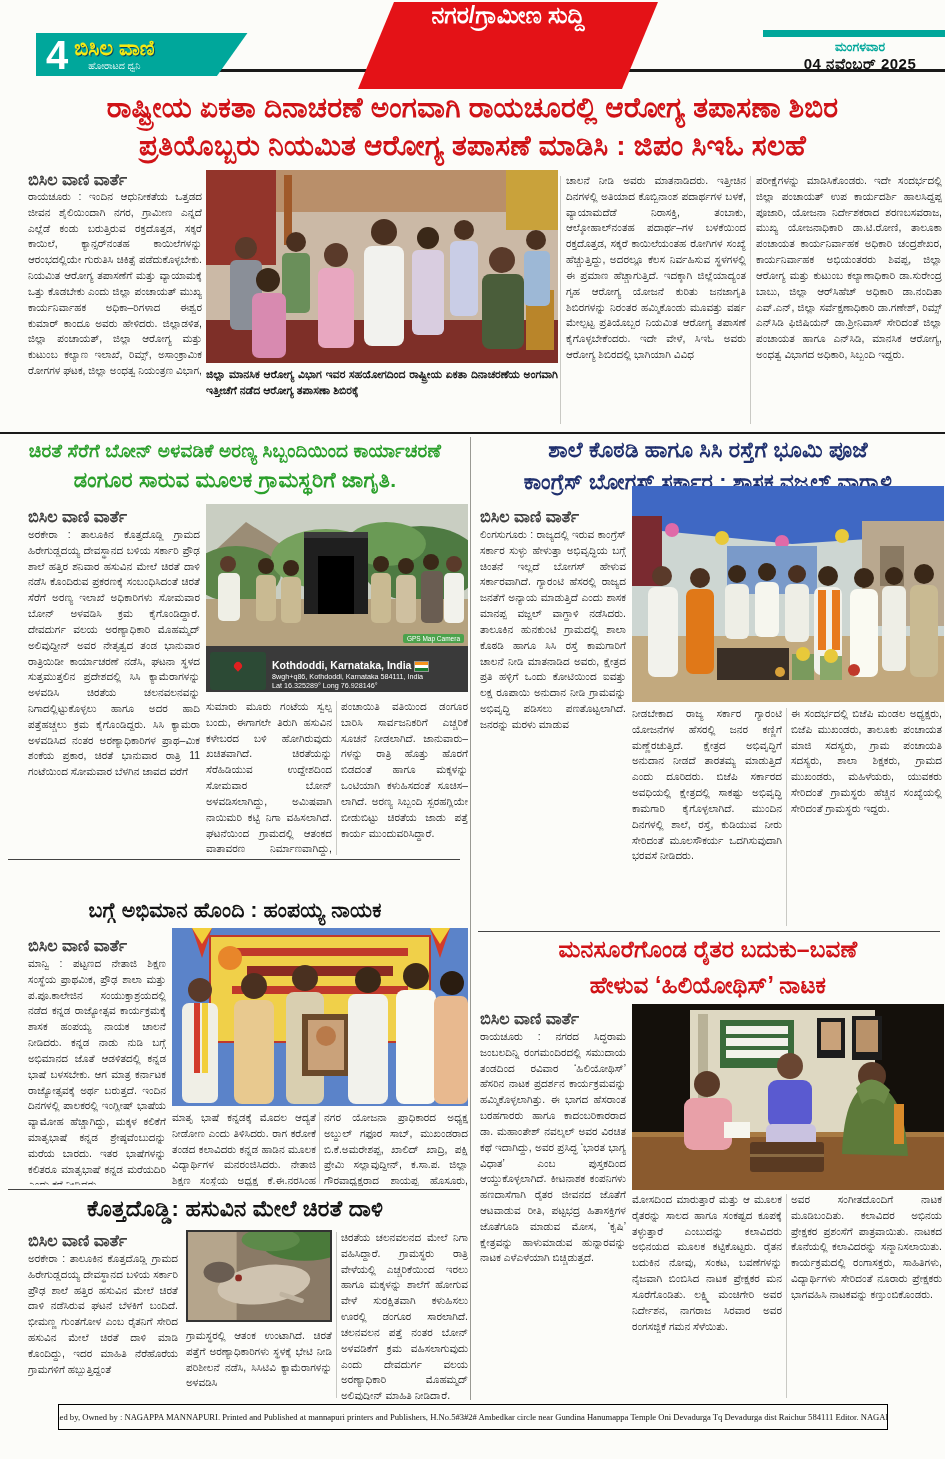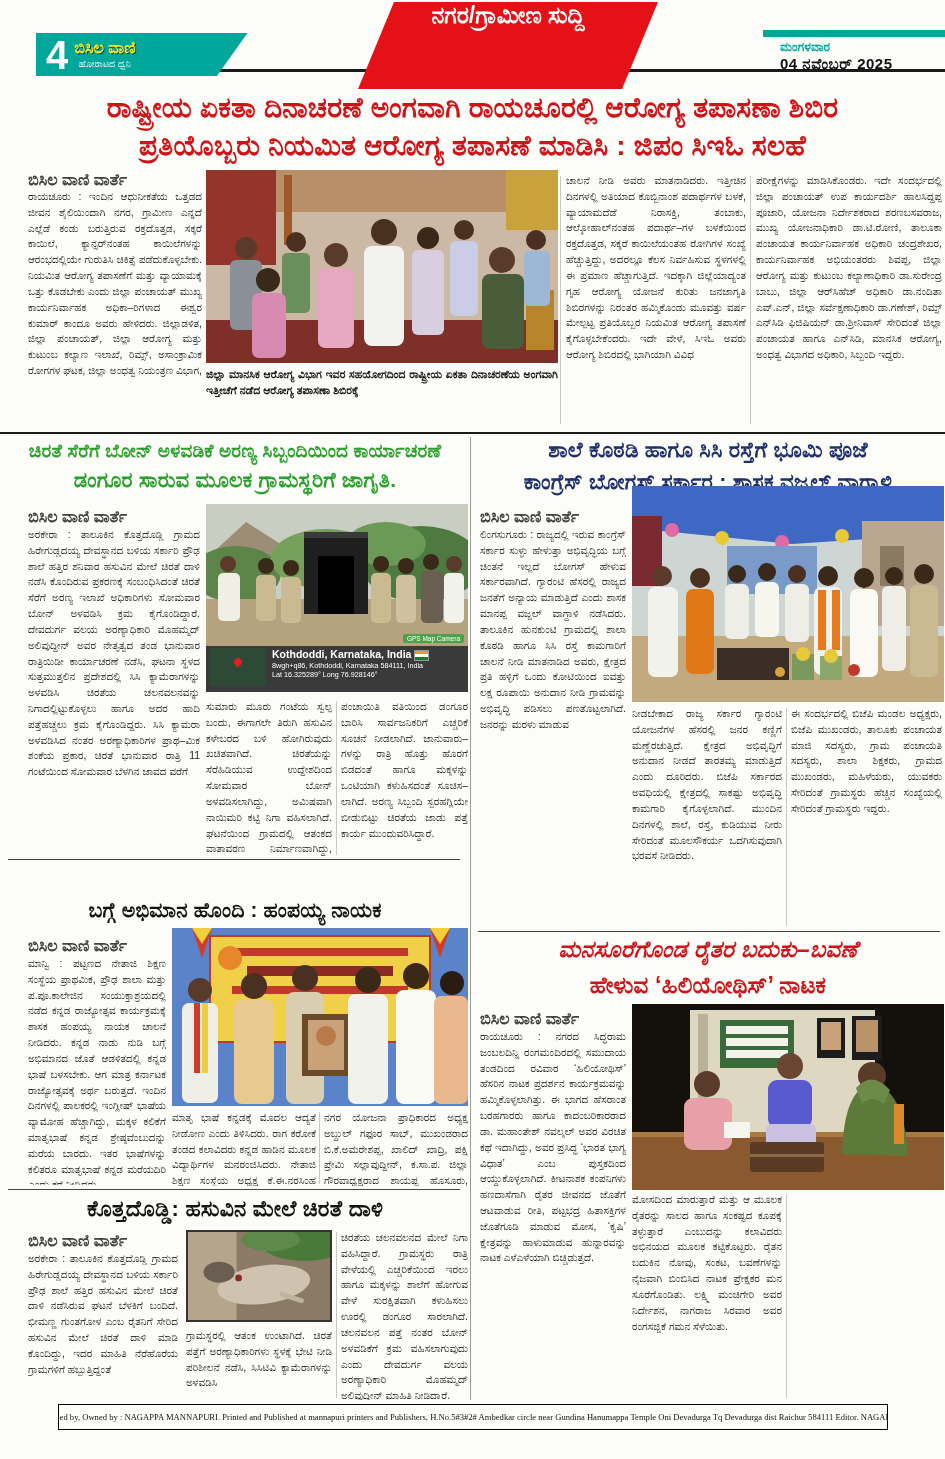--- a/index.html
+++ b/index.html
@@ -10,30 +10,30 @@
   .hl{font-weight:800;text-align:center;letter-spacing:0.2px;}
   .byline{font-size:16px;font-weight:800;color:#404040;}
   .caption{font-size:10.8px;font-weight:700;color:#111;text-align:justify;overflow:hidden;line-height:1.45;}
   .vline{width:1px;background:#c9c9c4;}
   .hline{background:#1a1a1a;}
   .photo{overflow:hidden;background:#888;}
   .photo svg{display:block;width:100%;height:100%;}
   
   #logo{background:#00a79b;clip-path:polygon(0 0,97% 0,83% 100%,0 100%);display:flex;align-items:center;}
   #logo .num{font-size:40px;font-weight:800;color:#fff;padding:0 6px 0 10px;line-height:1;}
-  #logo .nm{color:#f5e914;font-weight:800;font-size:16px;line-height:1;text-shadow:1px 1px 0 #046;}
+  #logo .nm{color:#f5e914;font-weight:800;font-size:21px;line-height:1;text-shadow:1px 1px 0 #046;}
   #logo .tg{color:#fff;font-size:9.5px;text-align:center;margin-top:2px;}
   #banner{background:#e41217;clip-path:polygon(12% 0,100% 0,88% 100%,0 100%);
           display:flex;align-items:flex-start;justify-content:center;color:#fff;font-weight:800;font-size:23px;}
-  #daydate{text-align:left;}
+  #daydate{text-align:center;}
   #daydate .d1{color:#00a79b;font-weight:800;font-size:12.5px;}
   #daydate .d2{color:#101010;font-weight:800;font-size:15px;letter-spacing:0.5px;}
   
   .gpsbar{position:absolute;left:0;right:0;bottom:0;height:46px;background:rgba(10,10,10,0.62);
-          display:flex;align-items:flex-start;color:#fff;padding:2px 4px;box-sizing:border-box;}
+          display:flex;align-items:flex-end;color:#fff;padding:2px 4px;box-sizing:border-box;}
   .mapthumb{width:56px;height:38px;background:#2c4a35;border-radius:3px;margin-right:6px;position:relative;flex-shrink:0;}
   .mapthumb .pin{position:absolute;left:24px;top:10px;width:8px;height:8px;background:#e02020;border-radius:50% 50% 50% 0;transform:rotate(-45deg);}
   .gpstxt{line-height:1.25;overflow:hidden;}
   .gpstxt .l1{font-size:10.5px;font-weight:700;}
   .gpstxt .l2,.gpstxt .l3{font-size:7.2px;}
   .flag{display:inline-block;width:13px;height:9px;vertical-align:middle;margin-left:3px;
         background:linear-gradient(#f7941d 33%,#fff 33%,#fff 66%,#1a7a2e 66%);border:0.5px solid #999;}
   .gpstag{position:absolute;right:4px;top:-12px;background:#4ca24c;color:#fff;font-size:6.5px;
           padding:1px 4px;border-radius:2px;}
   #footerbox{border:1px solid #000;display:flex;align-items:center;justify-content:center;
@@ -270,21 +270,21 @@
         <circle cx="148" cy="186" r="5" fill="#d9a23a"></circle>
     </svg>
   </div>
 
   <div class="abs body" style="left:632px;top:706px;width:150px;height:222px;">ನೀಡಬೇಕಾದ ರಾಜ್ಯ ಸರ್ಕಾರ ಗ್ಯಾರಂಟಿ ಯೋಜನೆಗಳ ಹೆಸರಲ್ಲಿ ಜನರ ಕಣ್ಣಿಗೆ ಮಣ್ಣೆರಚುತ್ತಿದೆ. ಕ್ಷೇತ್ರದ ಅಭಿವೃದ್ಧಿಗೆ ಅನುದಾನ ನೀಡದೆ ತಾರತಮ್ಯ ಮಾಡುತ್ತಿದೆ ಎಂದು ದೂರಿದರು. ಬಿಜೆಪಿ ಸರ್ಕಾರದ ಅವಧಿಯಲ್ಲಿ ಕ್ಷೇತ್ರದಲ್ಲಿ ಸಾಕಷ್ಟು ಅಭಿವೃದ್ಧಿ ಕಾಮಗಾರಿ ಕೈಗೊಳ್ಳಲಾಗಿದೆ. ಮುಂದಿನ ದಿನಗಳಲ್ಲಿ ಶಾಲೆ, ರಸ್ತೆ, ಕುಡಿಯುವ ನೀರು ಸೇರಿದಂತೆ ಮೂಲಸೌಕರ್ಯ ಒದಗಿಸುವುದಾಗಿ ಭರವಸೆ ನೀಡಿದರು.</div>
   <div class="abs vline" style="left:786px;top:708px;height:218px;"></div>
   <div class="abs body" style="left:791px;top:706px;width:151px;height:222px;">ಈ ಸಂದರ್ಭದಲ್ಲಿ ಬಿಜೆಪಿ ಮಂಡಲ ಅಧ್ಯಕ್ಷರು, ಬಿಜೆಪಿ ಮುಖಂಡರು, ತಾಲೂಕು ಪಂಚಾಯತ ಮಾಜಿ ಸದಸ್ಯರು, ಗ್ರಾಮ ಪಂಚಾಯತಿ ಸದಸ್ಯರು, ಶಾಲಾ ಶಿಕ್ಷಕರು, ಗ್ರಾಮದ ಮುಖಂಡರು, ಮಹಿಳೆಯರು, ಯುವಕರು ಸೇರಿದಂತೆ ಗ್ರಾಮಸ್ಥರು ಹೆಚ್ಚಿನ ಸಂಖ್ಯೆಯಲ್ಲಿ ಸೇರಿದಂತೆ ಗ್ರಾಮಸ್ಥರು ಇದ್ದರು.</div>
 
   <div class="abs" style="left:478px;top:931px;width:462px;height:1px;background:#444;"></div>
 
-  <div class="abs hl" style="left:474px;top:936px;width:468px;font-size:23px;color:#d01317;font-style:italic;">ಮನಸೂರೆಗೊಂಡ ರೈತರ ಬದುಕು–ಬವಣೆ</div>
+  <div class="abs hl" style="left:474px;top:936px;width:468px;font-size:23px;color:#d01317;">ಮನಸೂರೆಗೊಂಡ ರೈತರ ಬದುಕು–ಬವಣೆ</div>
   <div class="abs hl" style="left:474px;top:972px;width:468px;font-size:23px;color:#d01317;">ಹೇಳುವ ‘ಹಿಲಿಯೋಥಿಸ್’ ನಾಟಕ</div>
   <div class="abs byline" style="left:480px;top:1010px;">ಬಿಸಿಲ ವಾಣಿ ವಾರ್ತೆ</div>
   <div class="abs body" style="left:480px;top:1029px;width:146px;height:371px;">ರಾಯಚೂರು : ನಗರದ ಸಿದ್ಧರಾಮ ಜಂಬಲದಿನ್ನಿ ರಂಗಮಂದಿರದಲ್ಲಿ ಸಮುದಾಯ ತಂಡದಿಂದ ರವಿವಾರ ‘ಹಿಲಿಯೋಥಿಸ್’ ಹೆಸರಿನ ನಾಟಕ ಪ್ರದರ್ಶನ ಕಾರ್ಯಕ್ರಮವನ್ನು ಹಮ್ಮಿಕೊಳ್ಳಲಾಗಿತ್ತು. ಈ ಭಾಗದ ಹೆಸರಾಂತ ಬರಹಗಾರರು ಹಾಗೂ ಕಾದಂಬರಿಕಾರರಾದ ಡಾ. ಮಹಾಂತೇಶ್ ನವಲ್ಕಲ್ ಅವರ ವಿರಚಿತ ಕಥೆ ಇದಾಗಿದ್ದು, ಅವರ ಪ್ರಸಿದ್ಧ ‘ಭಾರತ ಭಾಗ್ಯ ವಿಧಾತ’ ಎಂಬ ಪುಸ್ತಕದಿಂದ ಆಯ್ದುಕೊಳ್ಳಲಾಗಿದೆ. ಕೀಟನಾಶಕ ಕಂಪನಿಗಳು ಹಣದಾಸೆಗಾಗಿ ರೈತರ ಜೀವನದ ಜೊತೆಗೆ ಆಟವಾಡುವ ರೀತಿ, ಪಟ್ಟಭದ್ರ ಹಿತಾಸಕ್ತಿಗಳ ಜೊತೆಗೂಡಿ ಮಾಡುವ ಮೋಸ, ‘ಕೃಷಿ’ ಕ್ಷೇತ್ರವನ್ನು ಹಾಳುಮಾಡುವ ಹುನ್ನಾರವನ್ನು ನಾಟಕ ಎಳೆಎಳೆಯಾಗಿ ಬಿಚ್ಚಿಡುತ್ತದೆ.</div>
 
   <div class="abs photo" style="left:632px;top:1004px;width:312px;height:186px;">
     <svg viewBox="0 0 312 186" preserveAspectRatio="none">
       <rect width="312" height="186" fill="#14100b"></rect>
       <rect x="58" y="6" width="185" height="126" fill="#ded8c2"></rect>
       <rect x="66" y="10" width="10" height="118" fill="#b9b298"></rect>
       <rect x="88" y="16" width="74" height="48" fill="#3a6b3a"></rect>
@@ -307,18 +307,19 @@
       <path d="M210 150 Q212 84 240 80 Q272 84 276 152 Z" fill="#5d7a3a"></path>
       <path d="M224 84 Q240 66 258 86 L252 100 Q240 90 230 100 Z" fill="#6d8a48"></path>
       <rect x="262" y="100" width="10" height="40" fill="#d88a2a"></rect>
       <rect x="118" y="138" width="74" height="30" rx="3" fill="#5a3a22"></rect>
       <rect x="118" y="150" width="74" height="3" fill="#8a6a42"></rect>
     </svg>
   </div>
 
   <div class="abs body" style="left:632px;top:1192px;width:150px;height:208px;">ಮೋಸದಿಂದ ಮಾರುತ್ತಾರೆ ಮತ್ತು ಆ ಮೂಲಕ ರೈತರನ್ನು ಸಾಲದ ಹಾಗೂ ಸಂಕಷ್ಟದ ಕೂಪಕ್ಕೆ ತಳ್ಳುತ್ತಾರೆ ಎಂಬುದನ್ನು ಕಲಾವಿದರು ಅಭಿನಯದ ಮೂಲಕ ಕಟ್ಟಿಕೊಟ್ಟರು. ರೈತನ ಬದುಕಿನ ನೋವು, ಸಂಕಟ, ಬವಣೆಗಳನ್ನು ನೈಜವಾಗಿ ಬಿಂಬಿಸಿದ ನಾಟಕ ಪ್ರೇಕ್ಷಕರ ಮನ ಸೂರೆಗೊಂಡಿತು.   ಲಕ್ಷ್ಮಿ ಮಂಚಿಗೇರಿ ಅವರ ನಿರ್ದೇಶನ, ನಾಗರಾಜ ಸಿರವಾರ ಅವರ ರಂಗಸಜ್ಜಿಕೆ ಗಮನ ಸೆಳೆಯಿತು.</div>
   <div class="abs vline" style="left:786px;top:1194px;height:204px;"></div>
+  <div class="abs body" style="left:791px;top:1192px;width:151px;height:208px;">ಅವರ ಸಂಗೀತದೊಂದಿಗೆ ನಾಟಕ ಮೂಡಿಬಂದಿತು. ಕಲಾವಿದರ ಅಭಿನಯ ಪ್ರೇಕ್ಷಕರ ಪ್ರಶಂಸೆಗೆ ಪಾತ್ರವಾಯಿತು. ನಾಟಕದ ಕೊನೆಯಲ್ಲಿ ಕಲಾವಿದರನ್ನು ಸನ್ಮಾನಿಸಲಾಯಿತು. ಕಾರ್ಯಕ್ರಮದಲ್ಲಿ ರಂಗಾಸಕ್ತರು, ಸಾಹಿತಿಗಳು, ವಿದ್ಯಾರ್ಥಿಗಳು ಸೇರಿದಂತೆ ನೂರಾರು ಪ್ರೇಕ್ಷಕರು ಭಾಗವಹಿಸಿ ನಾಟಕವನ್ನು ಕಣ್ತುಂಬಿಕೊಂಡರು.</div>
 
   <div id="footerbox" class="abs" style="left:58px;top:1404px;width:830px;height:26px;">
     <span>Printed by ,  Published by, Owned by :  NAGAPPA MANNAPURI.  Printed  and Published at mannapuri printers and Publishers,  H.No.5#3#2#  Ambedkar circle near Gundina Hanumappa Temple Oni Devadurga Tq Devadurga dist Raichur 584111 Editor. NAGAPPA MANNAPURI</span>
   </div>
 
 </div>
 
 </body></html>

